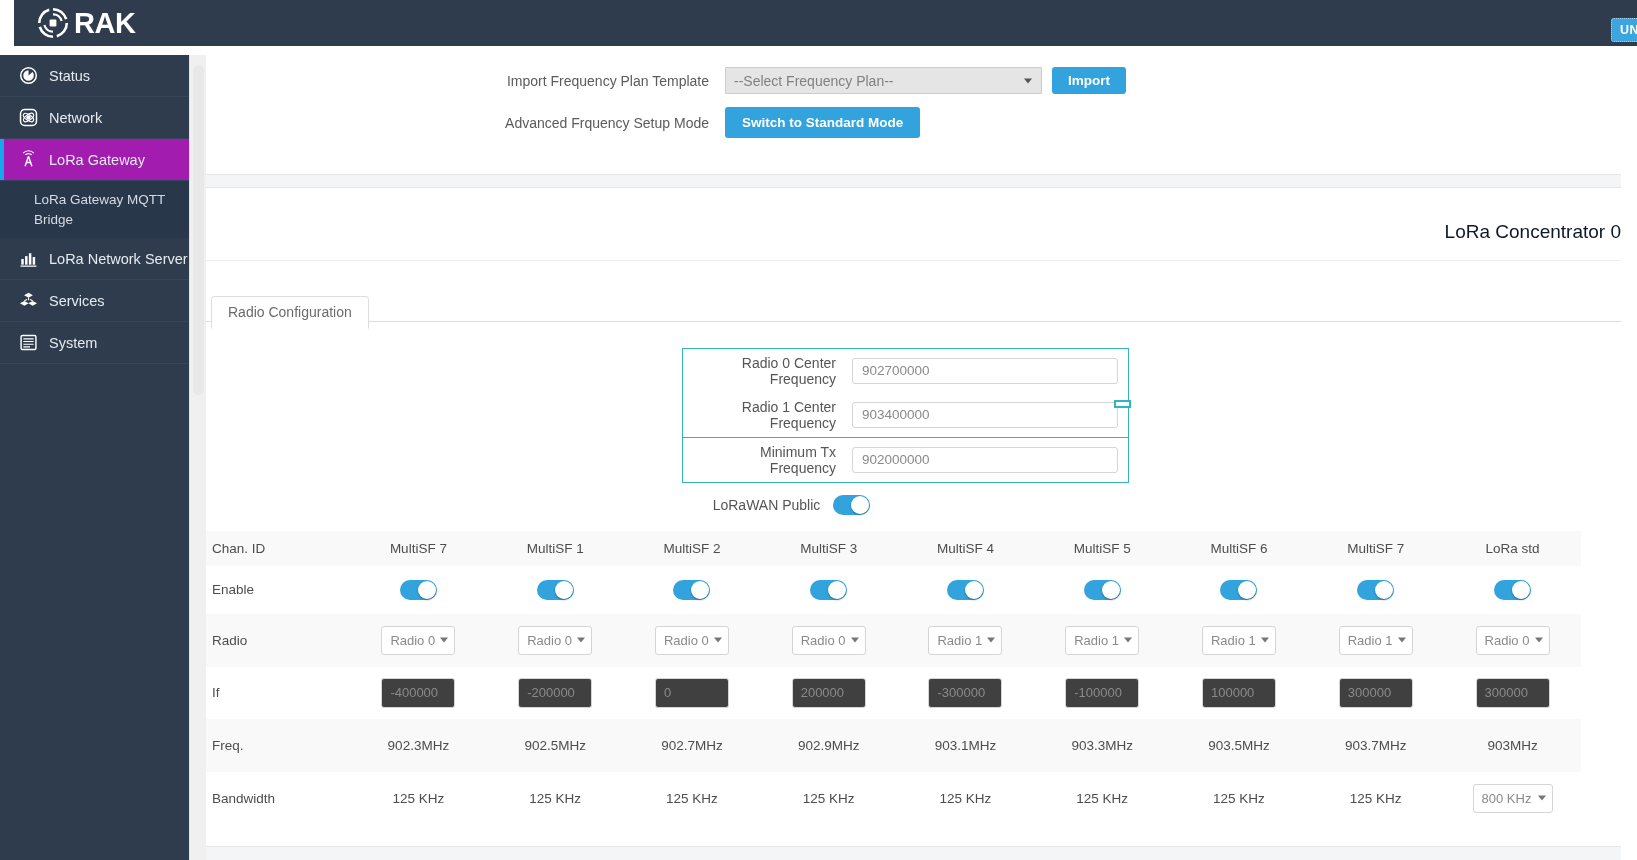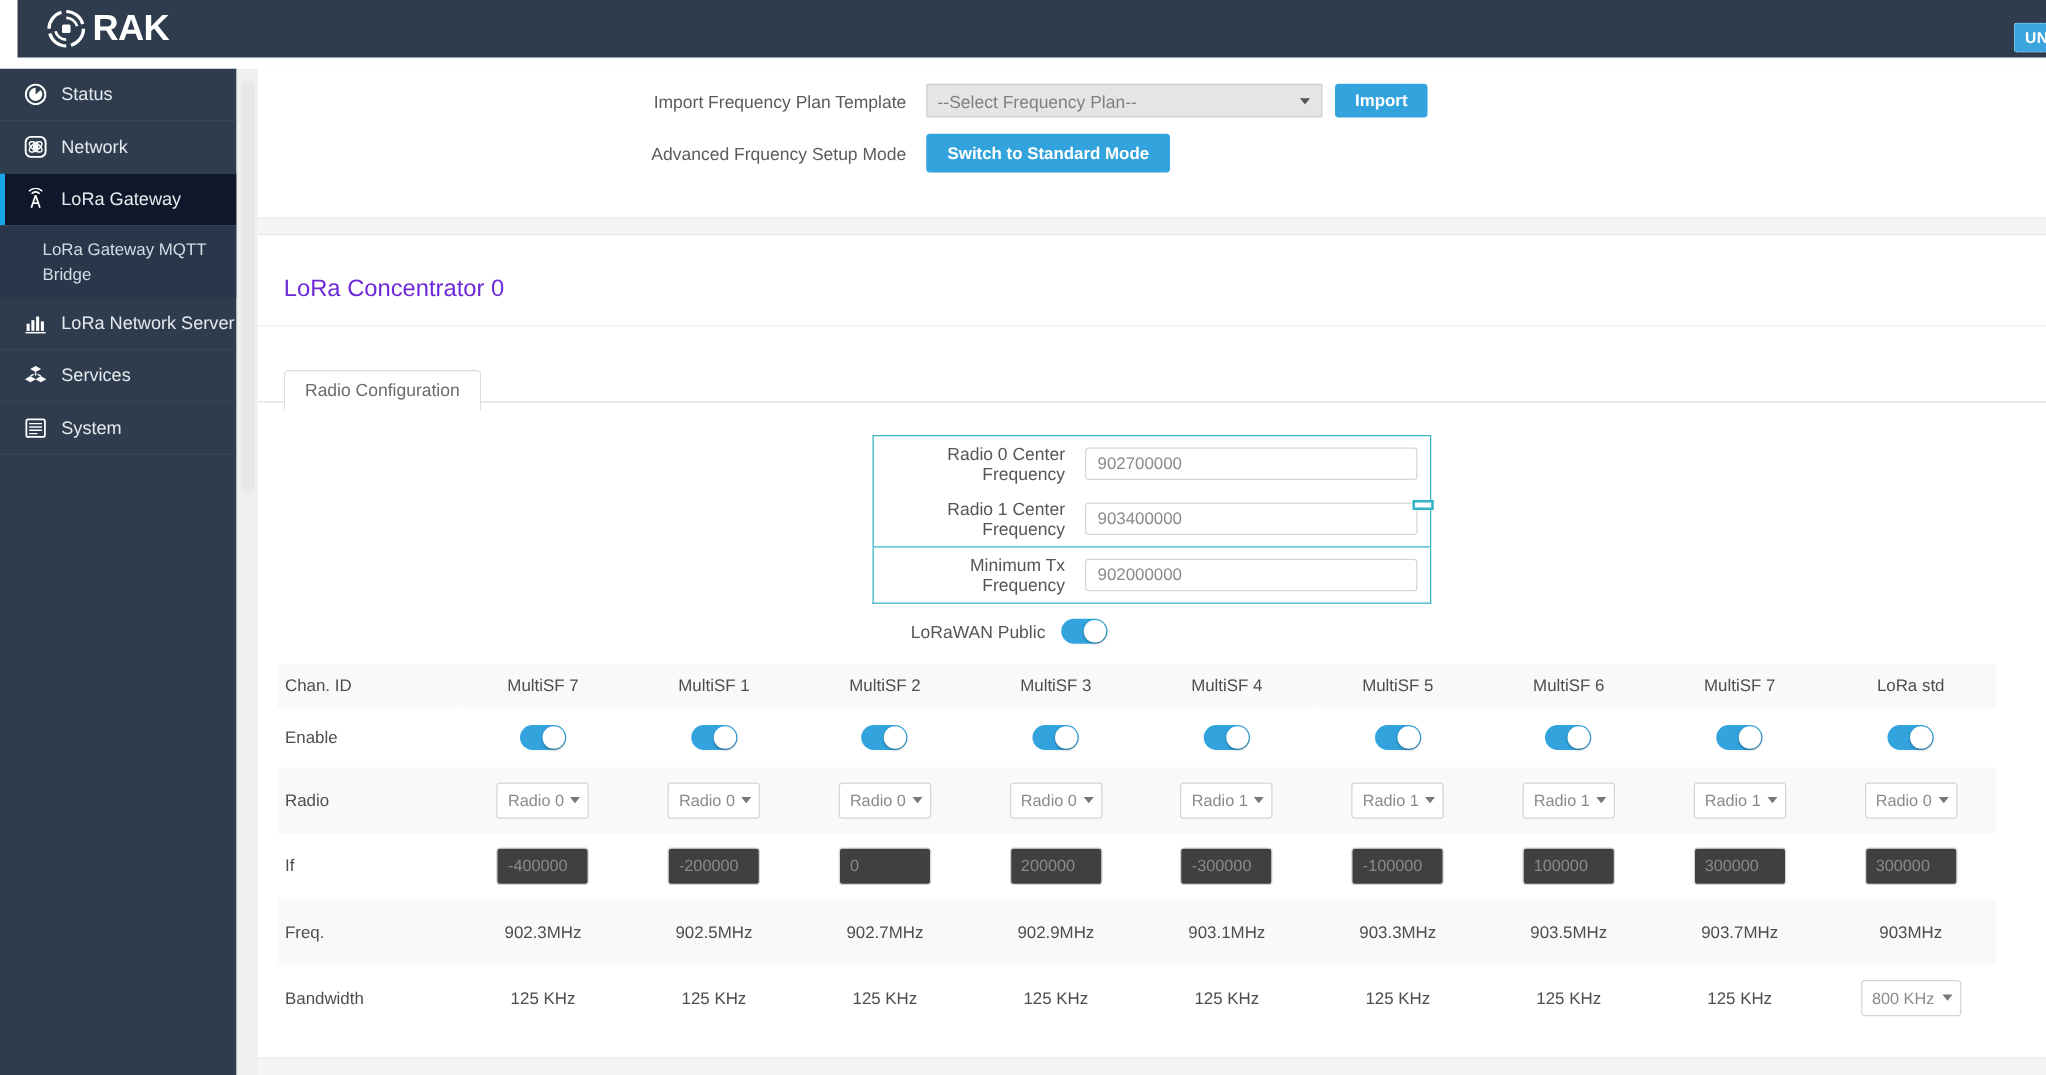--- a/index.html
+++ b/index.html
@@ -47,21 +47,21 @@
   }
   .nav-item {
     position: relative;
     height: 42px;
     display: flex; align-items: center;
     padding-left: 18px;
     color: #e6eaee; font-size: 14.5px;
     border-bottom: 1px solid #36455a;
     cursor: pointer;
   }
-  .nav-item.active { background: #0f172a; }
+  .nav-item.active { background: #a21caf; }
   .nav-item.active::before {
     content: ""; position: absolute; left: 0; top: 0;
     width: 4px; height: 100%; background: #18a8e8;
   }
   .nav-icon {
     width: 20px; height: 20px; margin-right: 11px;
     display: inline-flex; align-items: center; justify-content: center;
     flex: none;
   }
   .nav-icon svg { display: block; }
@@ -97,21 +97,21 @@
   }
   #scroll-thumb {
     position: absolute; left: 3px; top: 10px;
     width: 11px; height: 330px;
     background: #e8e8e8;
     border-radius: 6px;
   }
 
   
   #main {
-    position: absolute; top: 55px; left: 206px;
+    position: absolute; top: 55px; left: 190px;
     width: 1431px; height: 805px;
     background: #f3f5f7;
     overflow: hidden;
   }
 
   
   #import-panel {
     background: #ffffff;
     padding: 12px 0 30px 0;
     border-bottom: 1px solid #e7e7e7;
@@ -156,24 +156,25 @@
 
   
   #card {
     background: #ffffff;
     margin: 12px 0 0 0;
     border: 1px solid #e4e7ea;
     border-left: none; border-right: none;
     min-height: 660px;
   }
   #card-title {
-    font-size: 19px; color: #6d28d9;
+    font-size: 19px; color: #0f172a;
     padding: 17px 0 17px 21px;
     border-bottom: 1px solid #eceff1;
     font-weight: normal;
+    text-align: right;
   }
   #tabs-row {
     padding: 18px 0 0 21px;
     border-bottom: 1px solid #dddddd;
     height: 45px;
     position: relative;
   }
   .tab {
     display: inline-block;
     border: 1px solid #dddddd;

